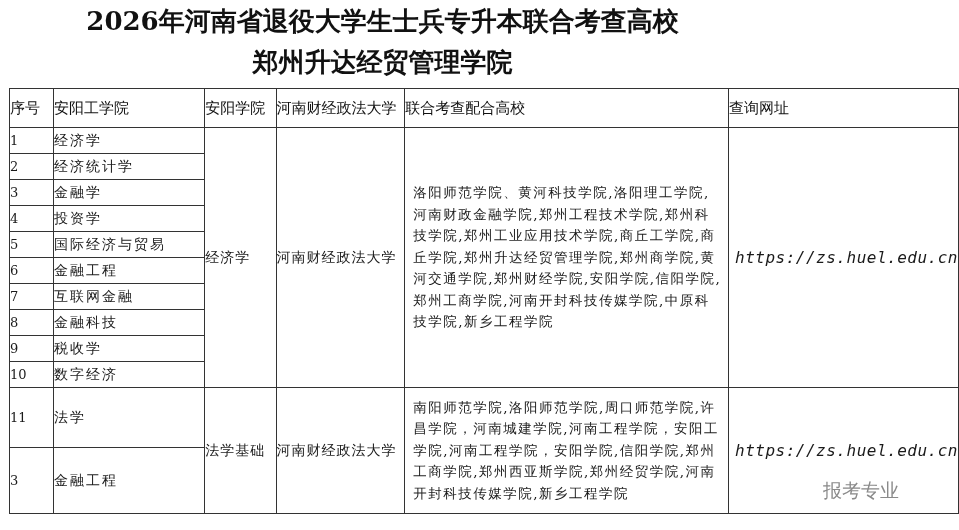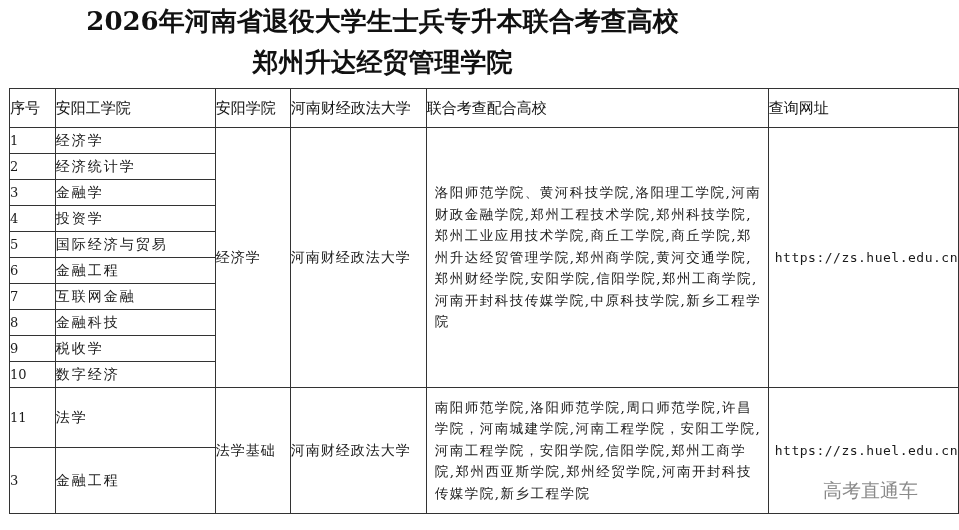--- a/index.html
+++ b/index.html
@@ -9,21 +9,21 @@
   .t2{top:45px;}
   table{position:absolute;left:9px;top:88px;border-collapse:collapse;table-layout:fixed;}
   td,th{border:1px solid #333;padding:0;text-align:left;vertical-align:middle;font-size:14px;font-weight:normal;}
   th{height:38px;font-family:"DejaVu Sans","Liberation Sans",sans-serif;font-size:15px;color:#111;}
   td.seq{font-size:13px;}
   td.major{letter-spacing:2px;font-size:14px;}
   tr.r{height:26px;}
   tr.r2{height:60px;}
   tr.r3{height:66px;}
   td.partners{text-align:left;padding:0 6px 0 8px;font-size:13.5px;line-height:21.5px;letter-spacing:1.5px;}
-  td.url{text-align:left;padding-left:6px;font-family:"DejaVu Sans Mono","Liberation Mono",monospace;font-size:13px;line-height:21px;letter-spacing:0.5px;}
+  td.url{text-align:left;padding-left:6px;font-family:"DejaVu Sans Mono","Liberation Mono",monospace;font-size:16px;line-height:21px;letter-spacing:0.5px;font-style:italic;}
   td.cat,td.lead{letter-spacing:1px;}
   .wm{position:absolute;left:823px;top:478px;font-family:"DejaVu Sans","Liberation Sans",sans-serif;font-size:19px;color:#8a8a8a;}
 </style>
 </head>
 <body>
 
 <div class="title t1">2026年河南省退役大学生士兵专升本联合考查高校</div>
 <div class="title t2">郑州升达经贸管理学院</div>
 
 <table>
@@ -98,13 +98,13 @@
       <td class="partners" rowspan="2">南阳师范学院,洛阳师范学院,周口师范学院,许昌学院，河南城建学院,河南工程学院，安阳工学院,河南工程学院，安阳学院,信阳学院,郑州工商学院,郑州西亚斯学院,郑州经贸学院,河南开封科技传媒学院,新乡工程学院</td>
       <td class="url" rowspan="2">https://zs.huel.edu.cn</td>
     </tr>
     <tr class="r3">
       <td class="seq">3</td>
       <td class="major">金融工程</td>
     </tr>
   </tbody>
 </table>
 
-<div class="wm">高考直通车</div>
+<div class="wm">报考专业</div>
 
 </body></html>

